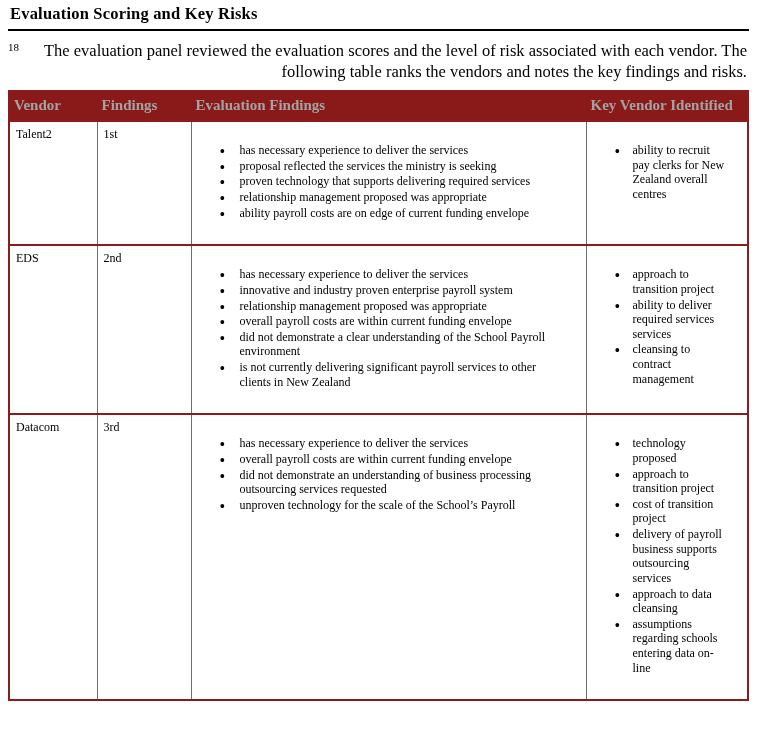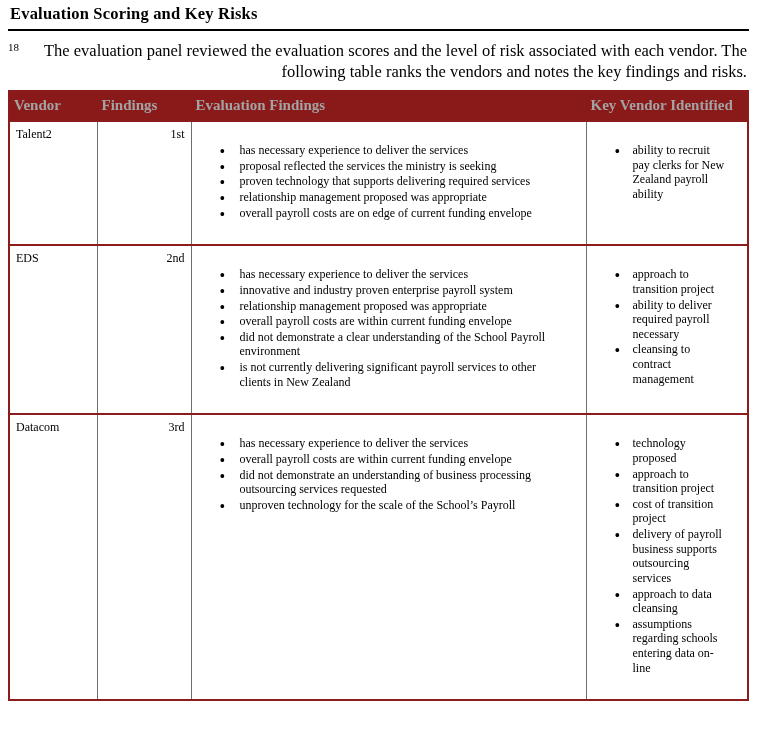--- a/index.html
+++ b/index.html
@@ -70,21 +70,21 @@
     vertical-align: top;
     font-size: 12px;
     padding: 5px 6px 8px 6px;
     line-height: 1.22;
   }
   table.eval td:last-child { border-right: none; }
   .col-vendor { width: 88px; }
   .col-ranking { width: 94px; }
   .col-findings { width: 395px; }
   .col-risks { width: auto; }
-  .cell-center { text-align: right; }
+  .cell-center { text-align: left; }
   ul.bullets {
     list-style: none;
     margin: 16px;
     padding: 0;
   }
   ul.bullets li {
     position: relative;
     padding-left: 26px;
     margin: 0 0 1px 0;
     text-align: left;
@@ -132,46 +132,46 @@
     <tbody>
       <tr>
         <td class="vendor-name">Talent2</td>
         <td class="cell-center">1st</td>
         <td>
           <ul class="bullets">
             <li>has necessary experience to deliver the services</li>
             <li>proposal reflected the services the ministry is seeking</li>
             <li>proven technology that supports delivering required services</li>
             <li>relationship management proposed was appropriate</li>
-            <li>overall payroll costs are on edge of current funding envelope</li>
+            <li>ability payroll costs are on edge of current funding envelope</li>
           </ul>
         </td>
         <td>
           <ul class="bullets risks">
-            <li>ability to recruit pay clerks for New Zealand payroll ability</li>
+            <li>ability to recruit pay clerks for New Zealand overall centres</li>
           </ul>
         </td>
       </tr>
       <tr>
         <td class="vendor-name">EDS</td>
         <td class="cell-center">2nd</td>
         <td>
           <ul class="bullets">
             <li>has necessary experience to deliver the services</li>
             <li>innovative and industry proven enterprise payroll system</li>
             <li>relationship management proposed was appropriate</li>
             <li>overall payroll costs are within current funding envelope</li>
             <li>did not demonstrate a clear understanding of the School Payroll environment</li>
             <li>is not currently delivering significant payroll services to other clients in New Zealand</li>
           </ul>
         </td>
         <td>
           <ul class="bullets risks">
             <li>approach to transition project</li>
-            <li>ability to deliver required payroll necessary</li>
+            <li>ability to deliver required services services</li>
             <li>cleansing to contract management</li>
           </ul>
         </td>
       </tr>
       <tr>
         <td class="vendor-name">Datacom</td>
         <td class="cell-center">3rd</td>
         <td>
           <ul class="bullets">
             <li>has necessary experience to deliver the services</li>

